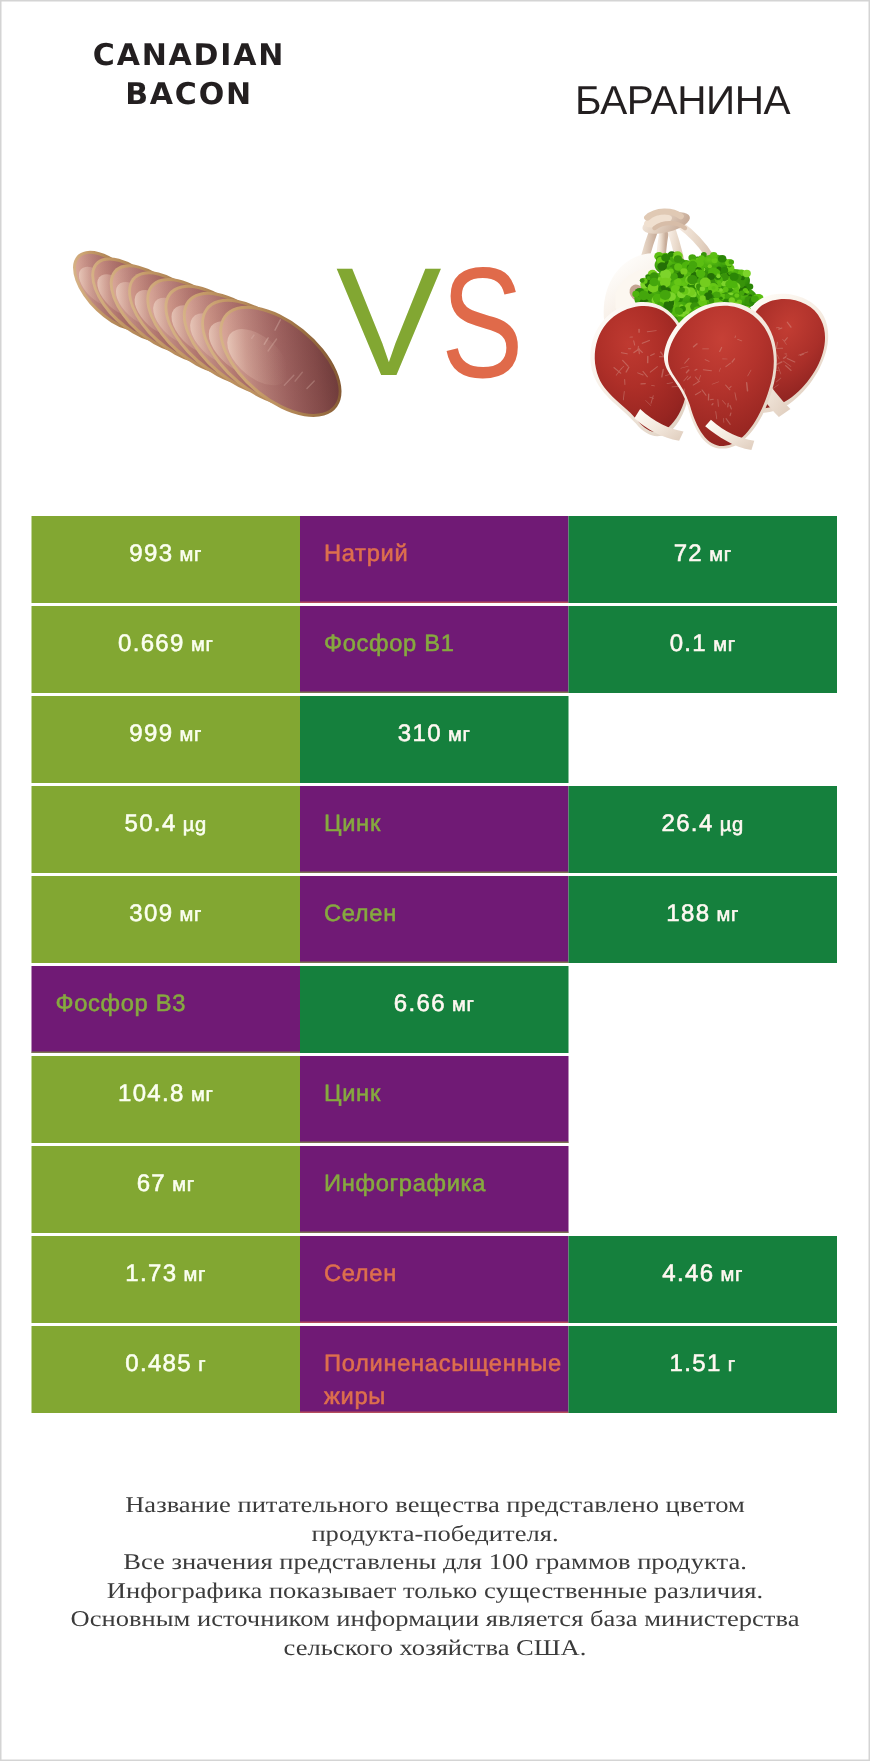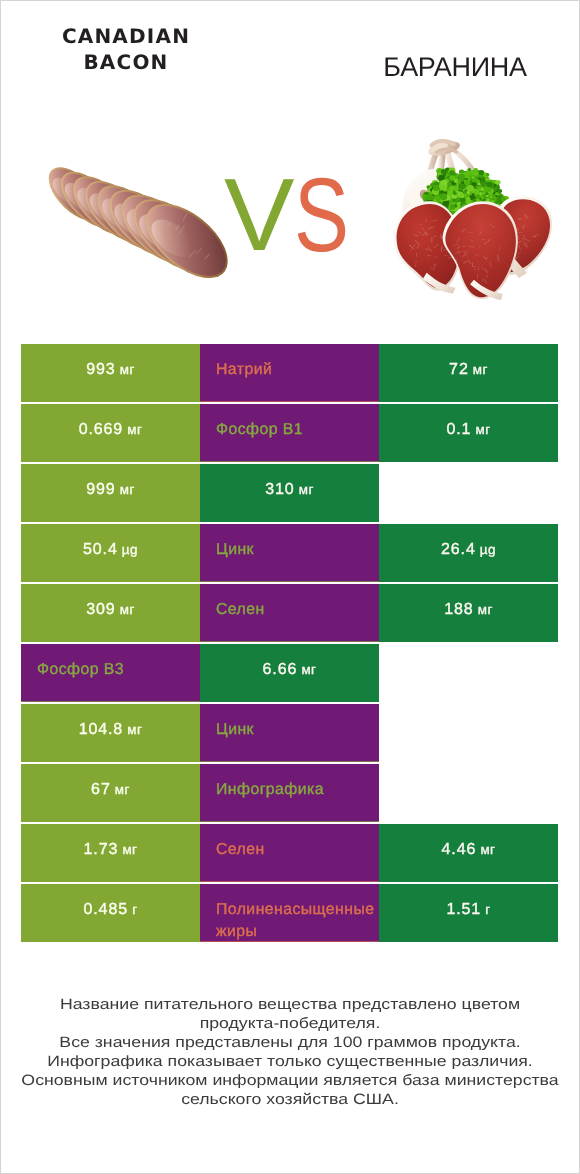--- a/index.html
+++ b/index.html
@@ -53,21 +53,21 @@
             letter-spacing:0.45px;overflow:hidden;-webkit-text-stroke:0.36px currentColor;line-height:22px;}
   .cell.mid > span{display:block;width:147px;}
   .cell.mid.green{border-bottom:1px solid rgba(134,169,63,0.62);color:#86a93f;}
   .cell.mid.orange{border-bottom:1px solid rgba(221,111,77,0.62);color:#dd6f4d;}
   .val{font-size:16px;font-weight:400;-webkit-text-stroke:0.38px currentColor;white-space:nowrap;letter-spacing:0.9px;
        position:relative;top:-3px;}
   .val .u{font-size:13.4px;font-weight:400;letter-spacing:0.5px;}
 
   
   .foot{position:absolute;left:0;top:995px;width:580px;text-align:center;
-        font-size:15px;line-height:19.1px;color:#3b3b3b;font-weight:400;}
+        font-size:15px;line-height:19.1px;color:#3b3b3b;font-weight:400;font-family:Liberation Serif, serif;}
   .foot > div{transform:scaleX(1.18);transform-origin:center center;}
 </style>
 </head>
 <body>
 
 <div class="page">
 
   <div class="hdr">
     <div class="title title-left">Canadian
 Bacon</div>

